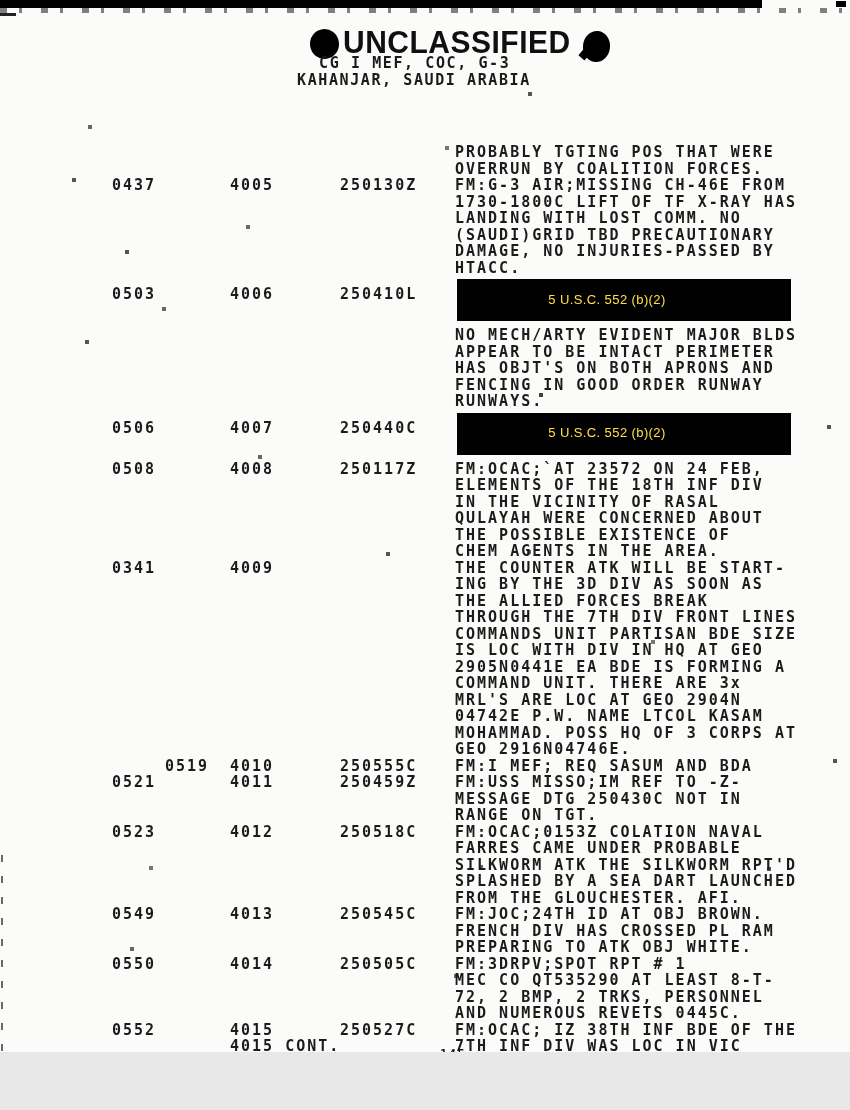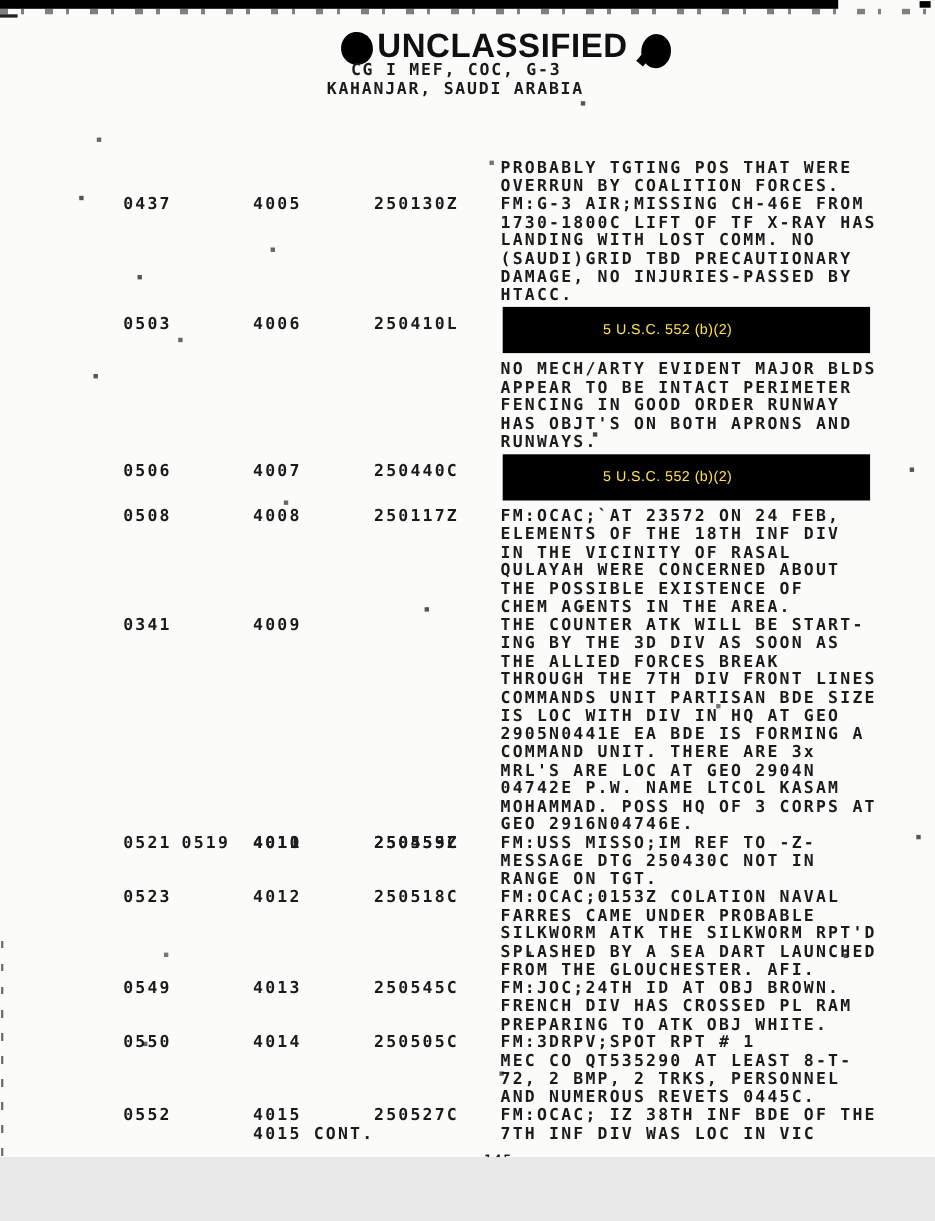--- a/index.html
+++ b/index.html
@@ -122,22 +122,22 @@
       <div class="entry redacted">
         <span class="time">0503</span>
         <div class="serial-wrap">
           <div class="line">4006</div>
         </div>
         <span class="dtg">250410L</span>
         <div class="msg">
           <div class="redbar">5 U.S.C. 552 (b)(2)</div>
           <div class="line">NO MECH/ARTY EVIDENT MAJOR BLDS</div>
           <div class="line">APPEAR TO BE INTACT PERIMETER</div>
+          <div class="line">HAS OBJT'S ON BOTH APRONS AND</div>
           <div class="line">FENCING IN GOOD ORDER RUNWAY</div>
-          <div class="line">HAS OBJT'S ON BOTH APRONS AND</div>
           <div class="line">RUNWAYS.</div>
         </div>
       </div>
       <div class="entry redacted gap-after">
         <span class="time">0506</span>
         <div class="serial-wrap">
           <div class="line">4007</div>
         </div>
         <span class="dtg">250440C</span>
         <div class="msg">
@@ -178,20 +178,23 @@
           <div class="line">MOHAMMAD. POSS HQ OF 3 CORPS AT</div>
           <div class="line">GEO 2916N04746E.</div>
         </div>
       </div>
       <div class="entry">
         <span class="time indent">0519</span>
         <div class="serial-wrap">
           <div class="line">4010</div>
         </div>
         <span class="dtg">250555C</span>
+        <div class="msg">
+          <div class="line">FM:I MEF; REQ SASUM AND BDA</div>
+        </div>
       </div>
       <div class="entry">
         <span class="time">0521</span>
         <div class="serial-wrap">
           <div class="line">4011</div>
         </div>
         <span class="dtg">250459Z</span>
         <div class="msg">
           <div class="line">FM:USS MISSO;IM REF TO -Z-</div>
           <div class="line">MESSAGE DTG 250430C NOT IN</div>

